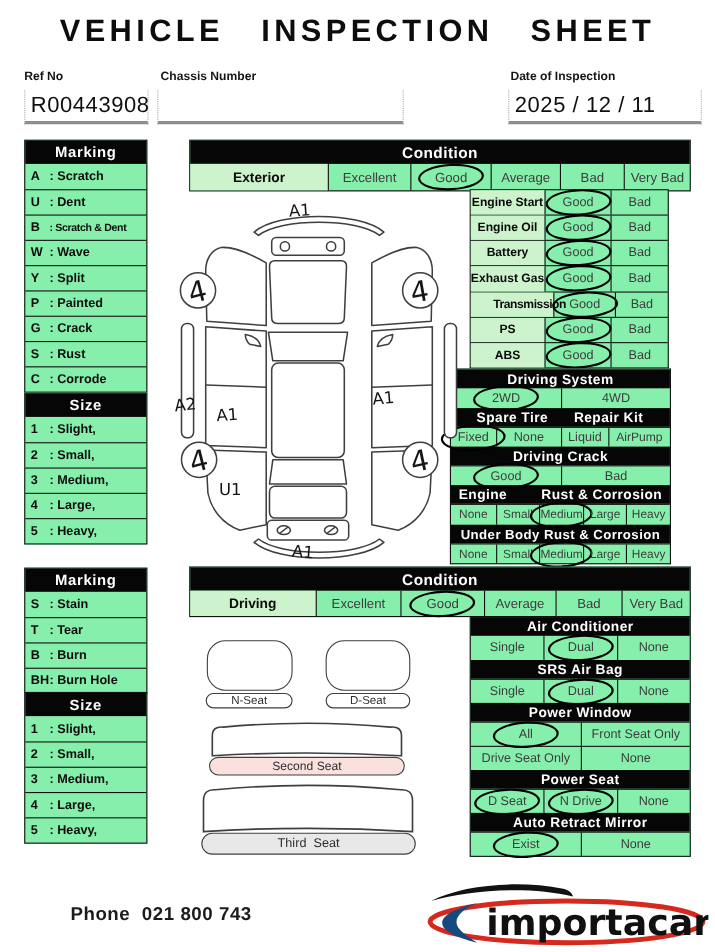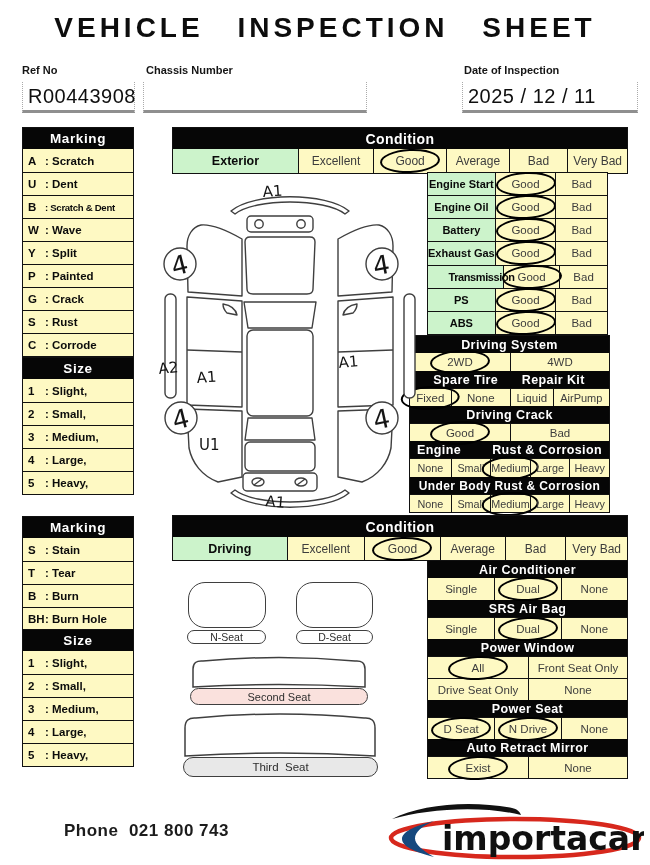--- a/index.html
+++ b/index.html
@@ -10,21 +10,21 @@
   .pre{white-space:pre;}
 
   
   .title{left:0;top:12px;width:650px;text-align:center;font-size:28px;font-weight:bold;
          letter-spacing:4px;word-spacing:22px;color:#0d0d0d;}
   .flabel{font-size:11px;font-weight:bold;color:#151515;}
   .fbox{height:31px;border-bottom:3px solid #8f8f8f;border-left:1px dotted #aaa;border-right:1px dotted #aaa;
         font-size:20px;color:#0f0f0f;display:flex;align-items:center;padding:0 5px;letter-spacing:0.5px;}
 
   
-  .tbl{border:1.5px solid #111;background:#fef9c3;}
+  .tbl{border:1.5px solid #111;background:#86efac;}
   .bar{background:#060606;color:#fff;font-weight:bold;font-size:12.5px;display:flex;
        align-items:center;justify-content:center;letter-spacing:0.4px;}
   .bar.split{justify-content:space-between;padding:0 12px;}
   .bar.split span{flex:1;text-align:center;}
   .bar.between{justify-content:space-between;padding:0 7px;}
   .row{display:flex;border-top:1.2px solid #111;}
   .row.first{border-top:none;}
   .cell{border-left:1.2px solid #111;display:flex;align-items:center;justify-content:center;
         font-size:11.5px;color:#3d3d3d;position:relative;overflow:visible;}
   .cell:first-child{border-left:none;}

